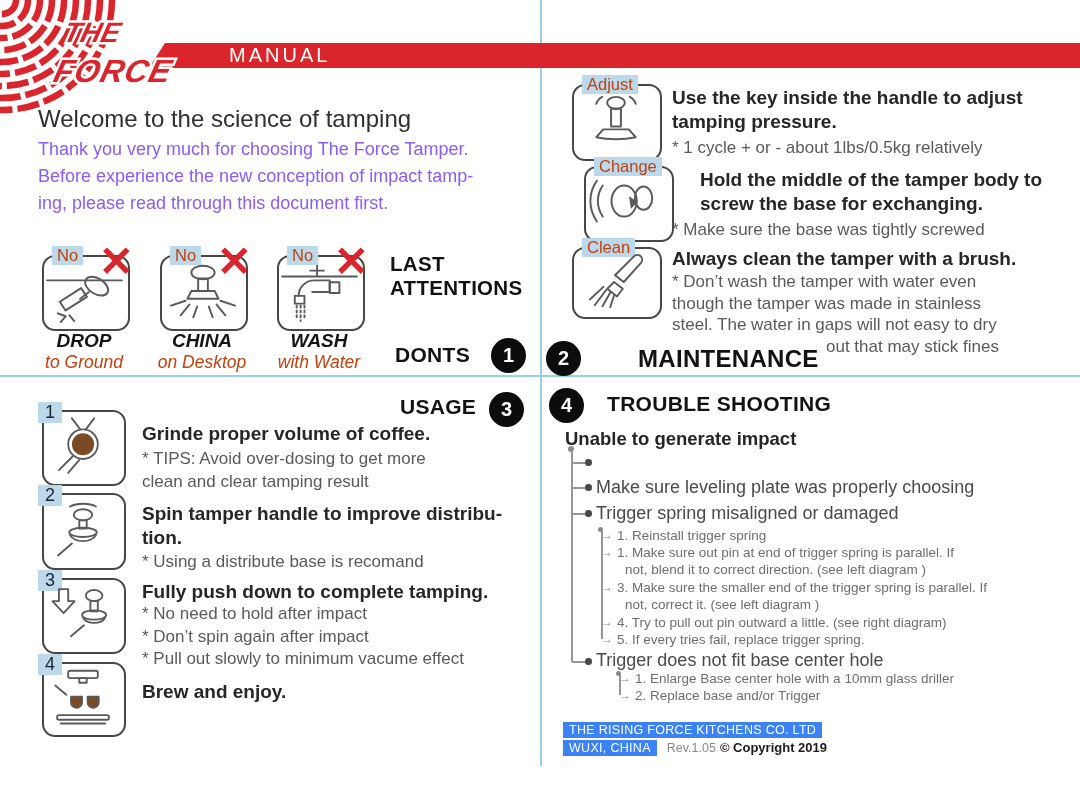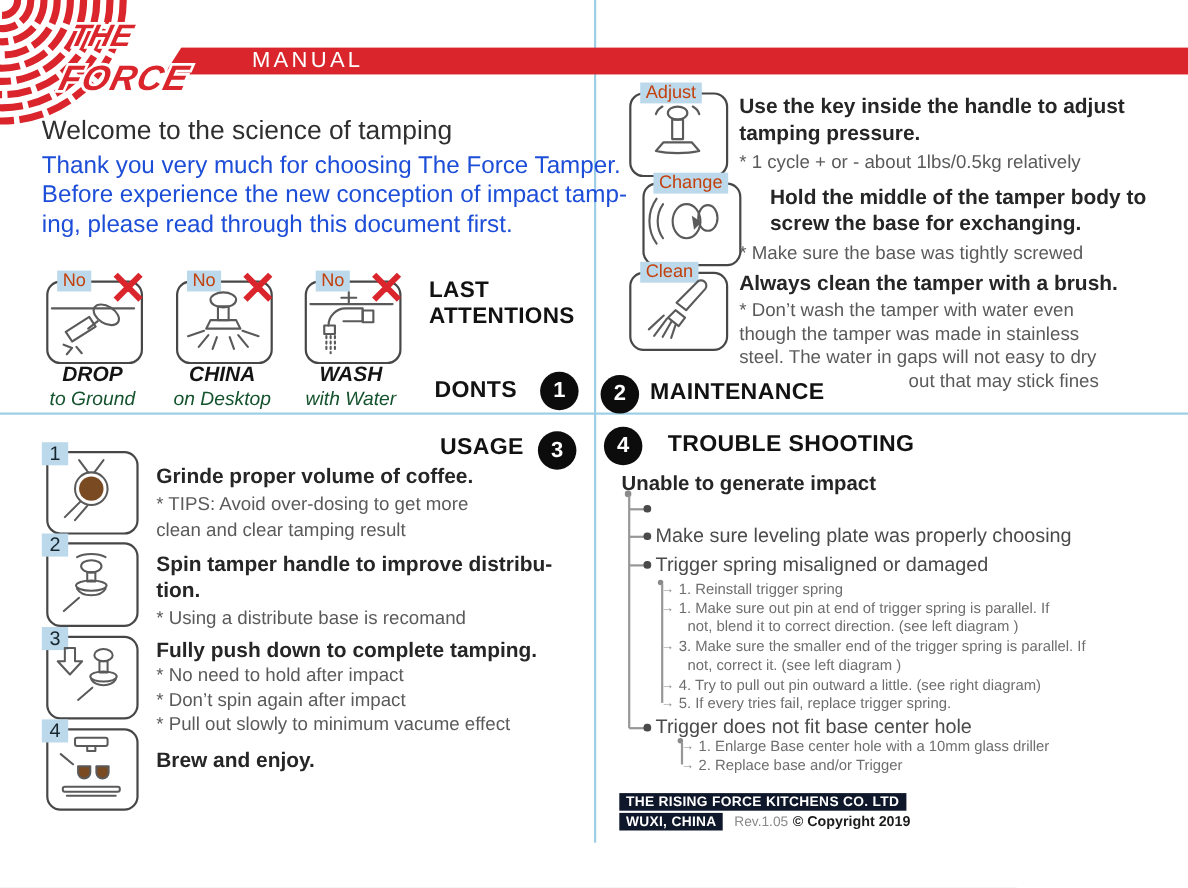--- a/index.html
+++ b/index.html
@@ -8,49 +8,49 @@
   .abs{position:absolute}
   
   .vdiv{position:absolute;left:540px;top:0;width:2px;height:766px;background:#9ccfe6}
   .hdiv{position:absolute;left:0;top:375px;width:1080px;height:2px;background:#9ccfe6}
   
   .banner{position:absolute;left:149px;top:43px;width:931px;height:25px;background:#d9252b;
           clip-path:polygon(16px 0,100% 0,100% 100%,0 100%)}
   .banner-label{position:absolute;left:80px;top:1px;color:#fff;font-size:20px;letter-spacing:3px}
   
   .h1{font-size:24px;color:#2f2f2f}
-  .para{font-size:22px;line-height:27px;color:#1d4ed8}
+  .para{font-size:18px;line-height:27px;color:#8b5cf6}
   .bline{font-weight:700;color:#262626;font-size:19px;line-height:24px}
   .note{color:#5a5a5a;font-size:17px;line-height:21.5px}
   .cap{font-weight:700;color:#121212;font-size:20.5px;letter-spacing:.3px}
   .circle{position:absolute;width:35px;height:35px;border-radius:50%;background:#0c0c0c;color:#fff;
           font-size:20px;font-weight:700;display:flex;align-items:center;justify-content:center}
   
   .ibox{position:absolute;border:2.5px solid #474747;border-radius:13px;background:#fff}
   .tag{position:absolute;top:-11px;left:8px;background:#bcd9ec;color:#c2410c;font-size:16.5px;
        line-height:19px;padding:0 5px;white-space:nowrap}
   .numtag{position:absolute;top:-10px;left:-6px;background:#bcd9ec;color:#18262e;font-size:18px;
           line-height:21px;padding:0 7px}
   .cross{position:absolute;top:-16px;right:-6px;color:#d9252b;font-size:42px;font-weight:700;line-height:42px}
   .dlabel{font-weight:700;font-style:italic;font-size:19px;color:#141414;text-align:center}
-  .dsub{font-style:italic;font-size:17.5px;color:#14532d;text-align:center}
+  .dsub{font-style:italic;font-size:17.5px;color:#c2410c;text-align:center}
   .icon-svg{position:absolute;left:2px;top:2px}
   svg .ln{stroke:#5a5a5a;stroke-width:2;fill:none;stroke-linecap:round;stroke-linejoin:round}
   svg .fill{fill:#7a4a22;stroke:none}
   
   .t-problem{position:absolute;font-weight:700;font-size:18.5px;color:#262626}
   .t-check{position:absolute;font-size:18px;color:#4a4a4a;white-space:nowrap}
   .t-fix{position:absolute;font-size:13.5px;color:#6e6e6e;white-space:nowrap}
   .t-fix.arr::before{content:"\2192";position:absolute;left:-16px;top:0;color:#8d8d8d;font-size:12px}
   .vline{position:absolute;width:1.6px;background:#979797}
   .tick{position:absolute;height:1.6px;background:#979797}
   .dot{position:absolute;width:6px;height:6px;border-radius:50%;background:#8a8a8a}
   .bullet{position:absolute;width:6.5px;height:6.5px;border-radius:50%;background:#4a4a4a}
   
-  .blackbox{display:inline-block;background:#0f172a;color:#fff;font-weight:700;font-size:12.5px;
+  .blackbox{display:inline-block;background:#3b82f6;color:#fff;font-weight:400;font-size:12.5px;
             padding:1px 6px;letter-spacing:.3px}
   .rev{color:#8a8a8a;font-size:12.5px;margin-left:10px}
   .cpy{color:#1c1c1c;font-weight:700;font-size:13px;margin-left:4px}
 </style>
 </head>
 <body>
 
 <div class="page">
 
   <div class="vdiv"></div>
@@ -183,21 +183,21 @@
 
   <div class="abs bline" style="left:672px;top:247px">Always clean the tamper with a brush.</div>
   <div class="abs note" style="left:672px;top:271px">
     <div>* Don’t wash the tamper with water even</div>
     <div>though the tamper was made in stainless</div>
     <div>steel. The water in gaps will not easy to dry</div>
   </div>
   <div class="abs note" style="left:826px;top:336px">out that may stick fines</div>
 
   <div class="circle" style="left:546px;top:341px">2</div>
-  <div class="abs cap" style="left:591px;top:345px;font-size:21px">MAINTENANCE</div>
+  <div class="abs cap" style="left:638px;top:345px;font-size:24px">MAINTENANCE</div>
 
   <div class="abs cap" style="left:400px;top:395px;font-size:21px">USAGE</div>
   <div class="circle" style="left:489px;top:392px">3</div>
 
   <div class="ibox" style="left:42px;top:410px;width:80px;height:72px">
     <span class="numtag">1</span>
     <svg class="icon-svg" width="74" height="66" viewBox="0 0 80 68">
       <path class="ln" d="M28,3 l9,12 M52,3 l-9,12"></path>
       <circle class="fill" cx="40" cy="31" r="12"></circle>
       <circle class="ln" cx="40" cy="31" r="16"></circle>

